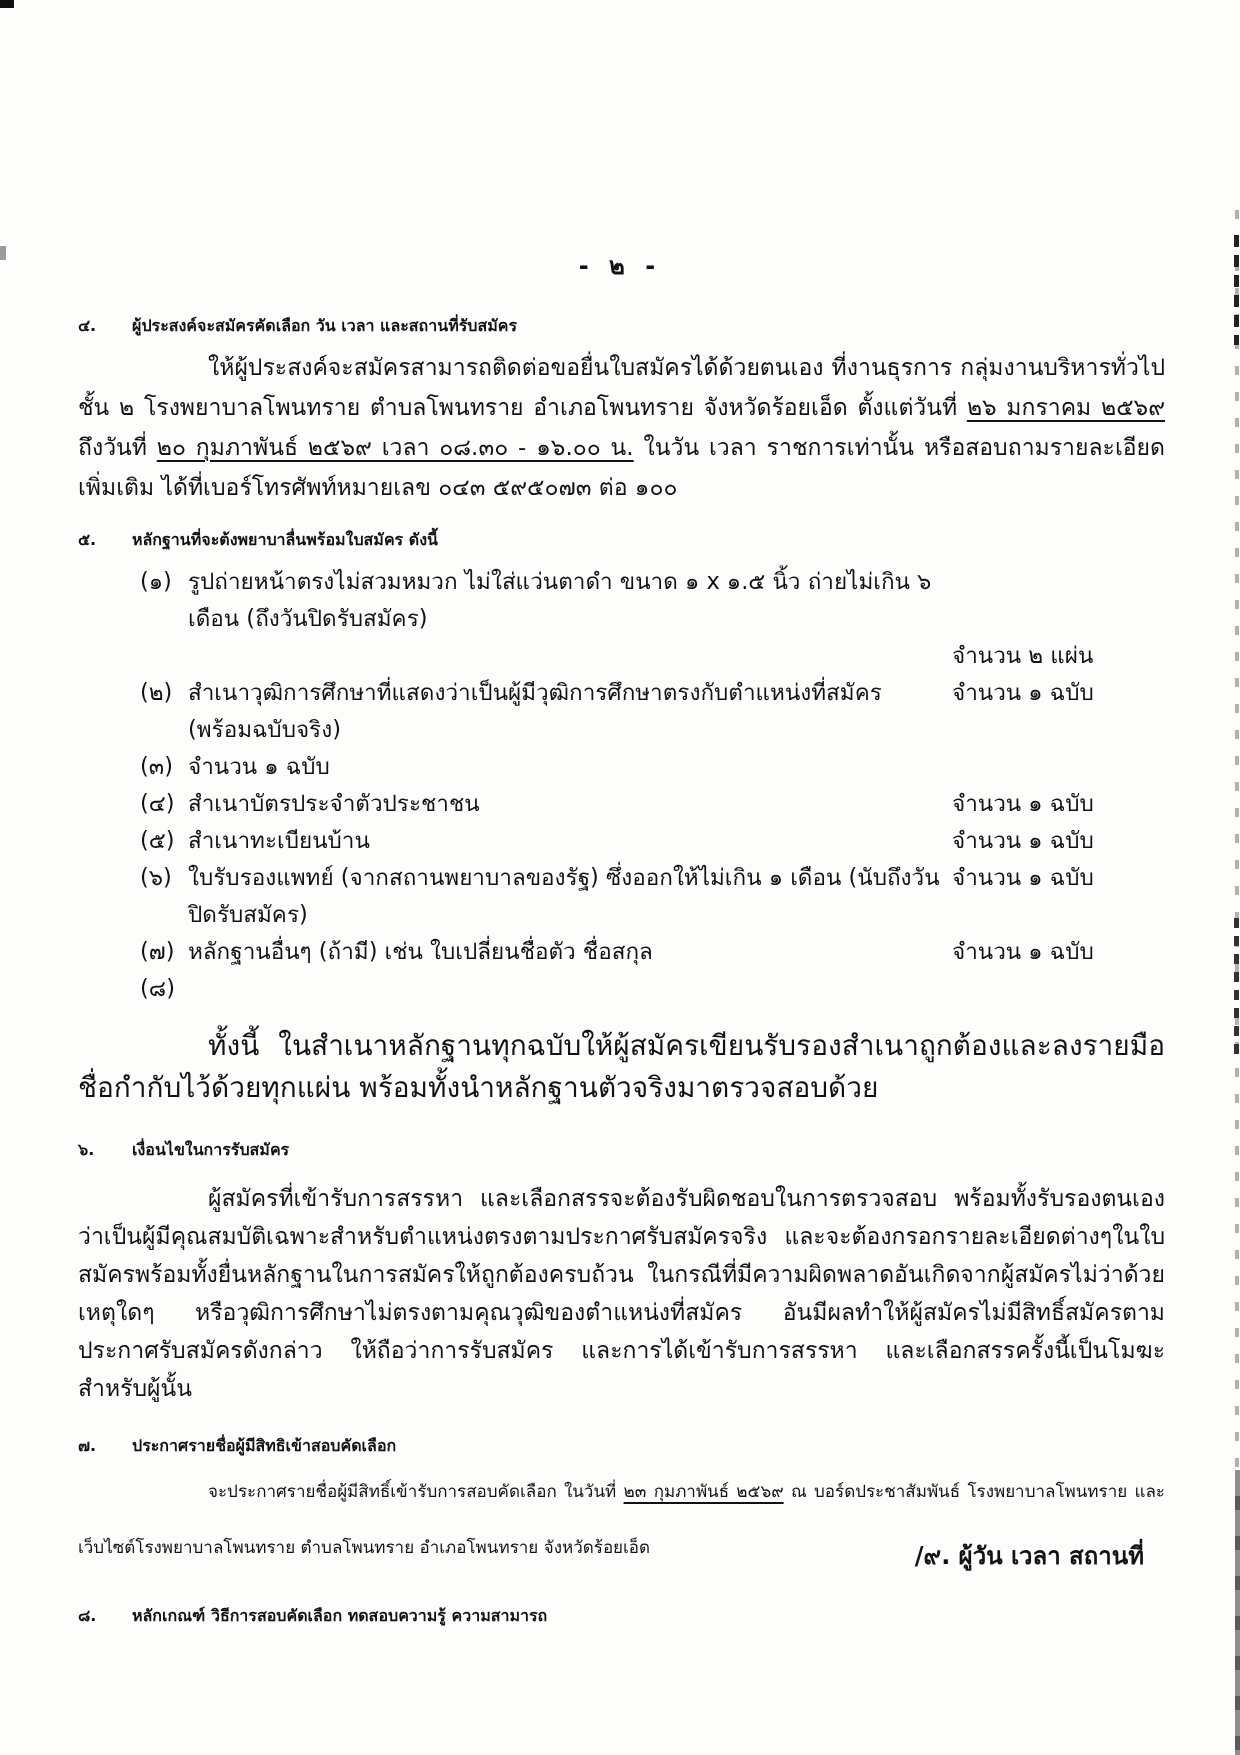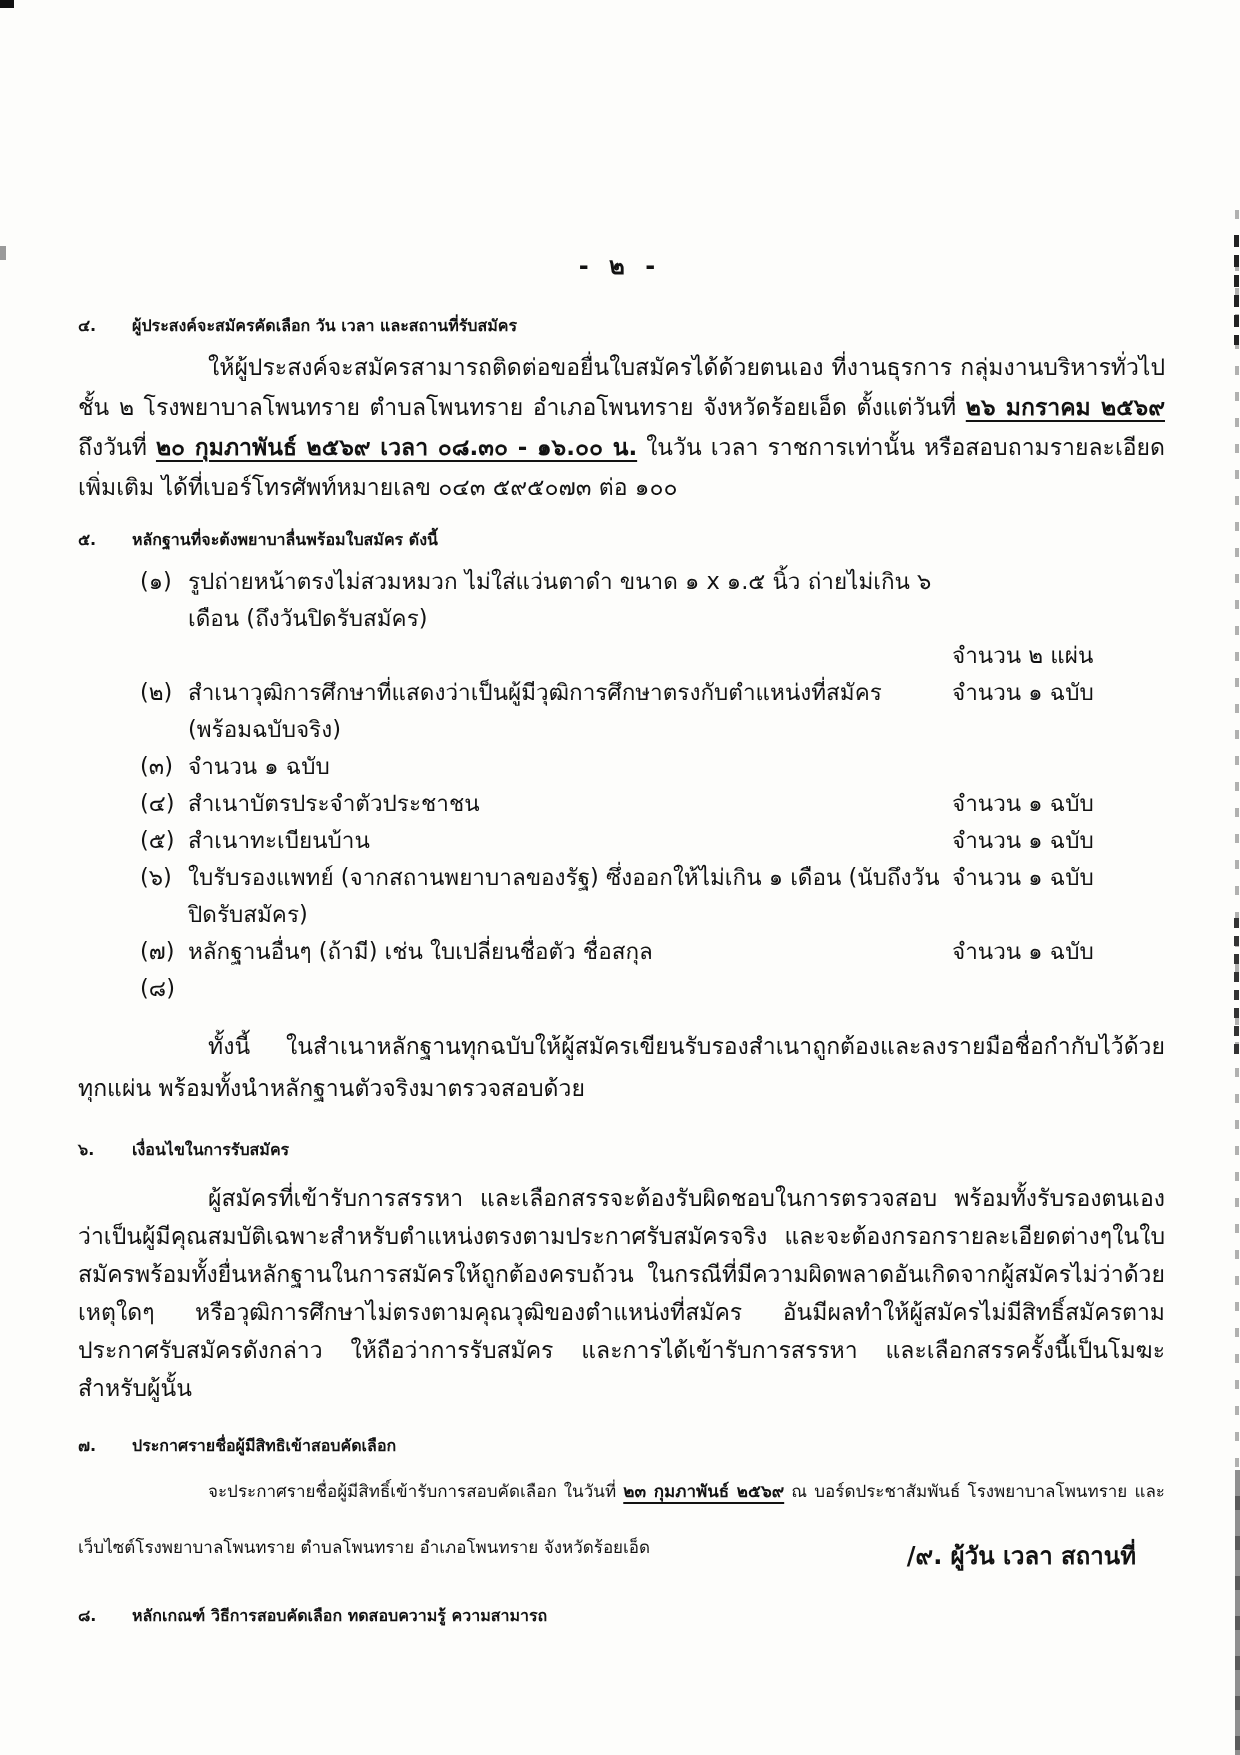--- a/index.html
+++ b/index.html
@@ -27,35 +27,35 @@
     margin-top:24px;
   }
   .sec-no{display:inline-block;width:54px;}
   .para{
     font-size:23px;
     line-height:40px;
     text-align:justify;
     text-indent:130px;
     margin-top:4px;
   }
-  .ub{font-weight:700;text-decoration:underline;text-underline-offset:5px;text-decoration-thickness:2px;}
+  .ub{font-weight:400;text-decoration:underline;text-underline-offset:5px;text-decoration-thickness:2px;}
   .items{margin-top:6px;padding-left:62px;padding-right:75px;font-size:22.5px;}
   .item-row{display:flex;line-height:37px;min-height:37px;}
   .item-no{width:48px;flex:none;}
   .item-text{flex:1;padding-right:8px;}
   .item-count{width:138px;flex:none;white-space:nowrap;text-align:right;}
   .count-only-row{display:flex;justify-content:flex-end;line-height:37px;min-height:37px;}
   .note-para{
-    font-size:23px;line-height:42px;text-align:justify;text-indent:130px;margin-top:18px;
+    font-size:28px;line-height:42px;text-align:justify;text-indent:130px;margin-top:18px;
   }
   .sec6-para,.sec8-para{font-size:23px;line-height:38px;text-align:justify;text-indent:130px;margin-top:12px;}
   .sec7-para{font-size:17px;line-height:56px;text-align:justify;text-indent:130px;}
   .footer-note{
     position:absolute;
-    top:1536px;right:104px;
+    top:1536px;right:96px;
     font-size:24px;font-weight:700;
   }
   
   .artifact{position:absolute;pointer-events:none;}
   .a-corner{top:0;left:0;width:14px;height:8px;background:#111;}
   .a-left-speck{top:246px;left:0;width:6px;height:14px;background:#9a9a9a;}
   .a-edge-dashes{
     top:210px;right:1px;width:4px;height:1260px;
     background:repeating-linear-gradient(to bottom,rgba(40,40,40,.65) 0 9px,transparent 9px 26px);
     opacity:.55;

